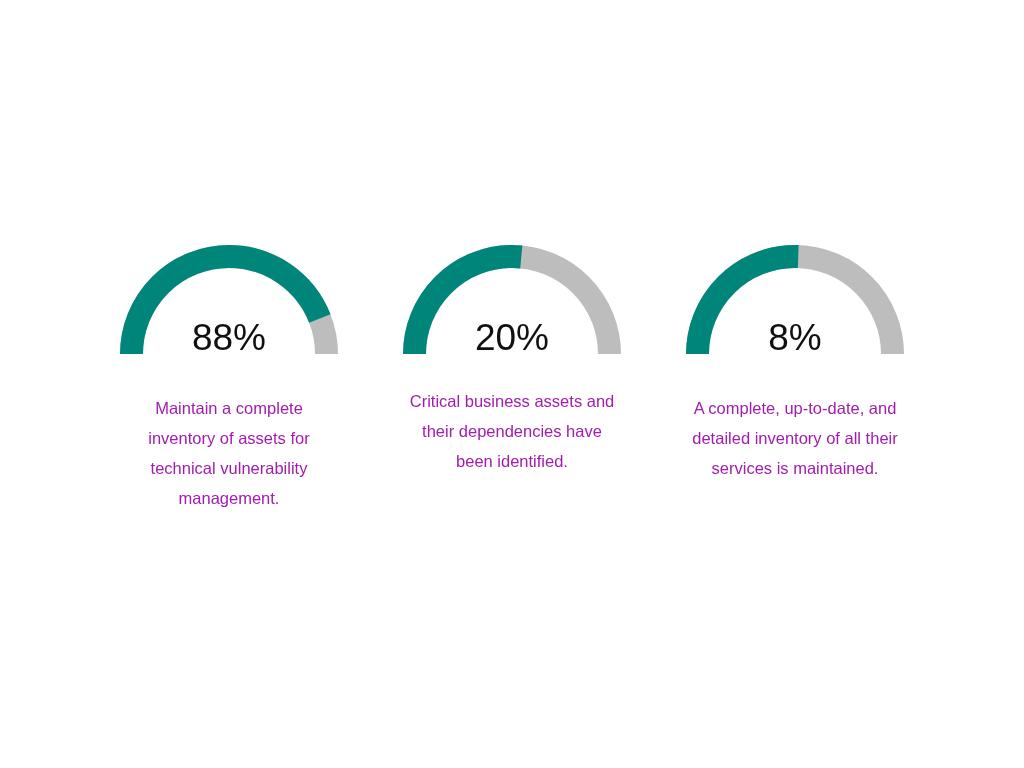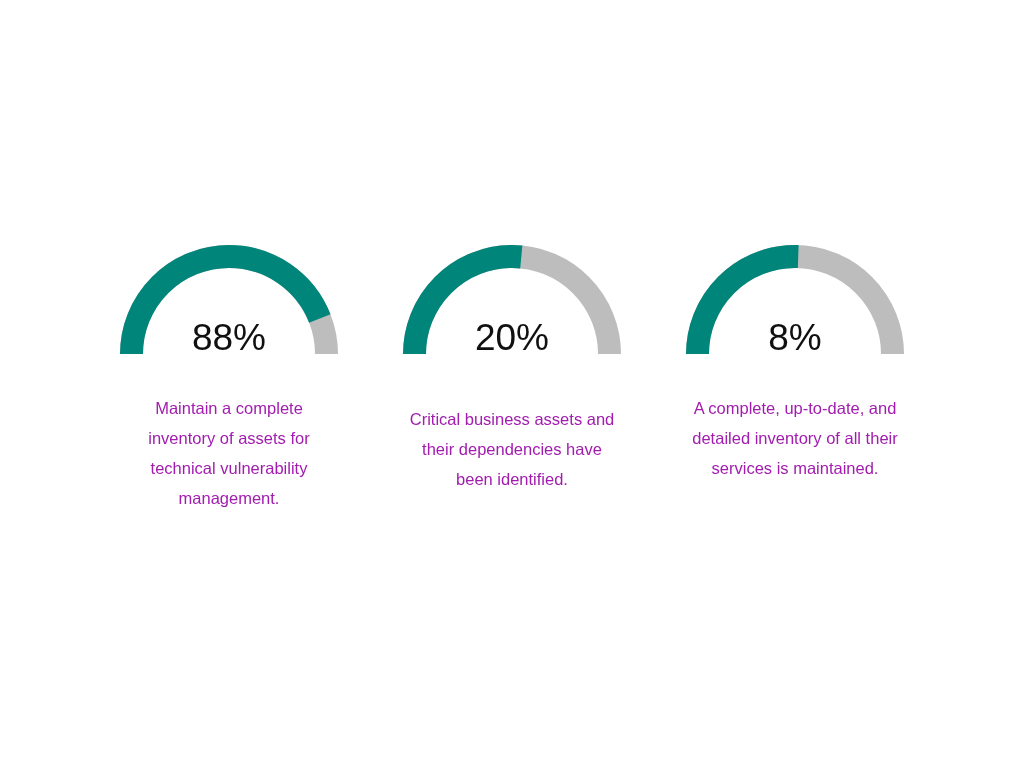--- a/index.html
+++ b/index.html
@@ -74,21 +74,21 @@
     width: 206px;
     text-align: center;
     font-family: "Liberation Sans", sans-serif;
     font-size: 16.5px;
     font-weight: 400;
     line-height: 30px;
     color: #a21caf;
   }
 
   .gauge-card.shifted .gauge-caption {
-    margin-top: 38px;
+    margin-top: 20px;
     width: 212px;
   }
 </style>
 </head>
 <body>
 
 <div id="infographic">
 
   <div class="gauge-row">
 

